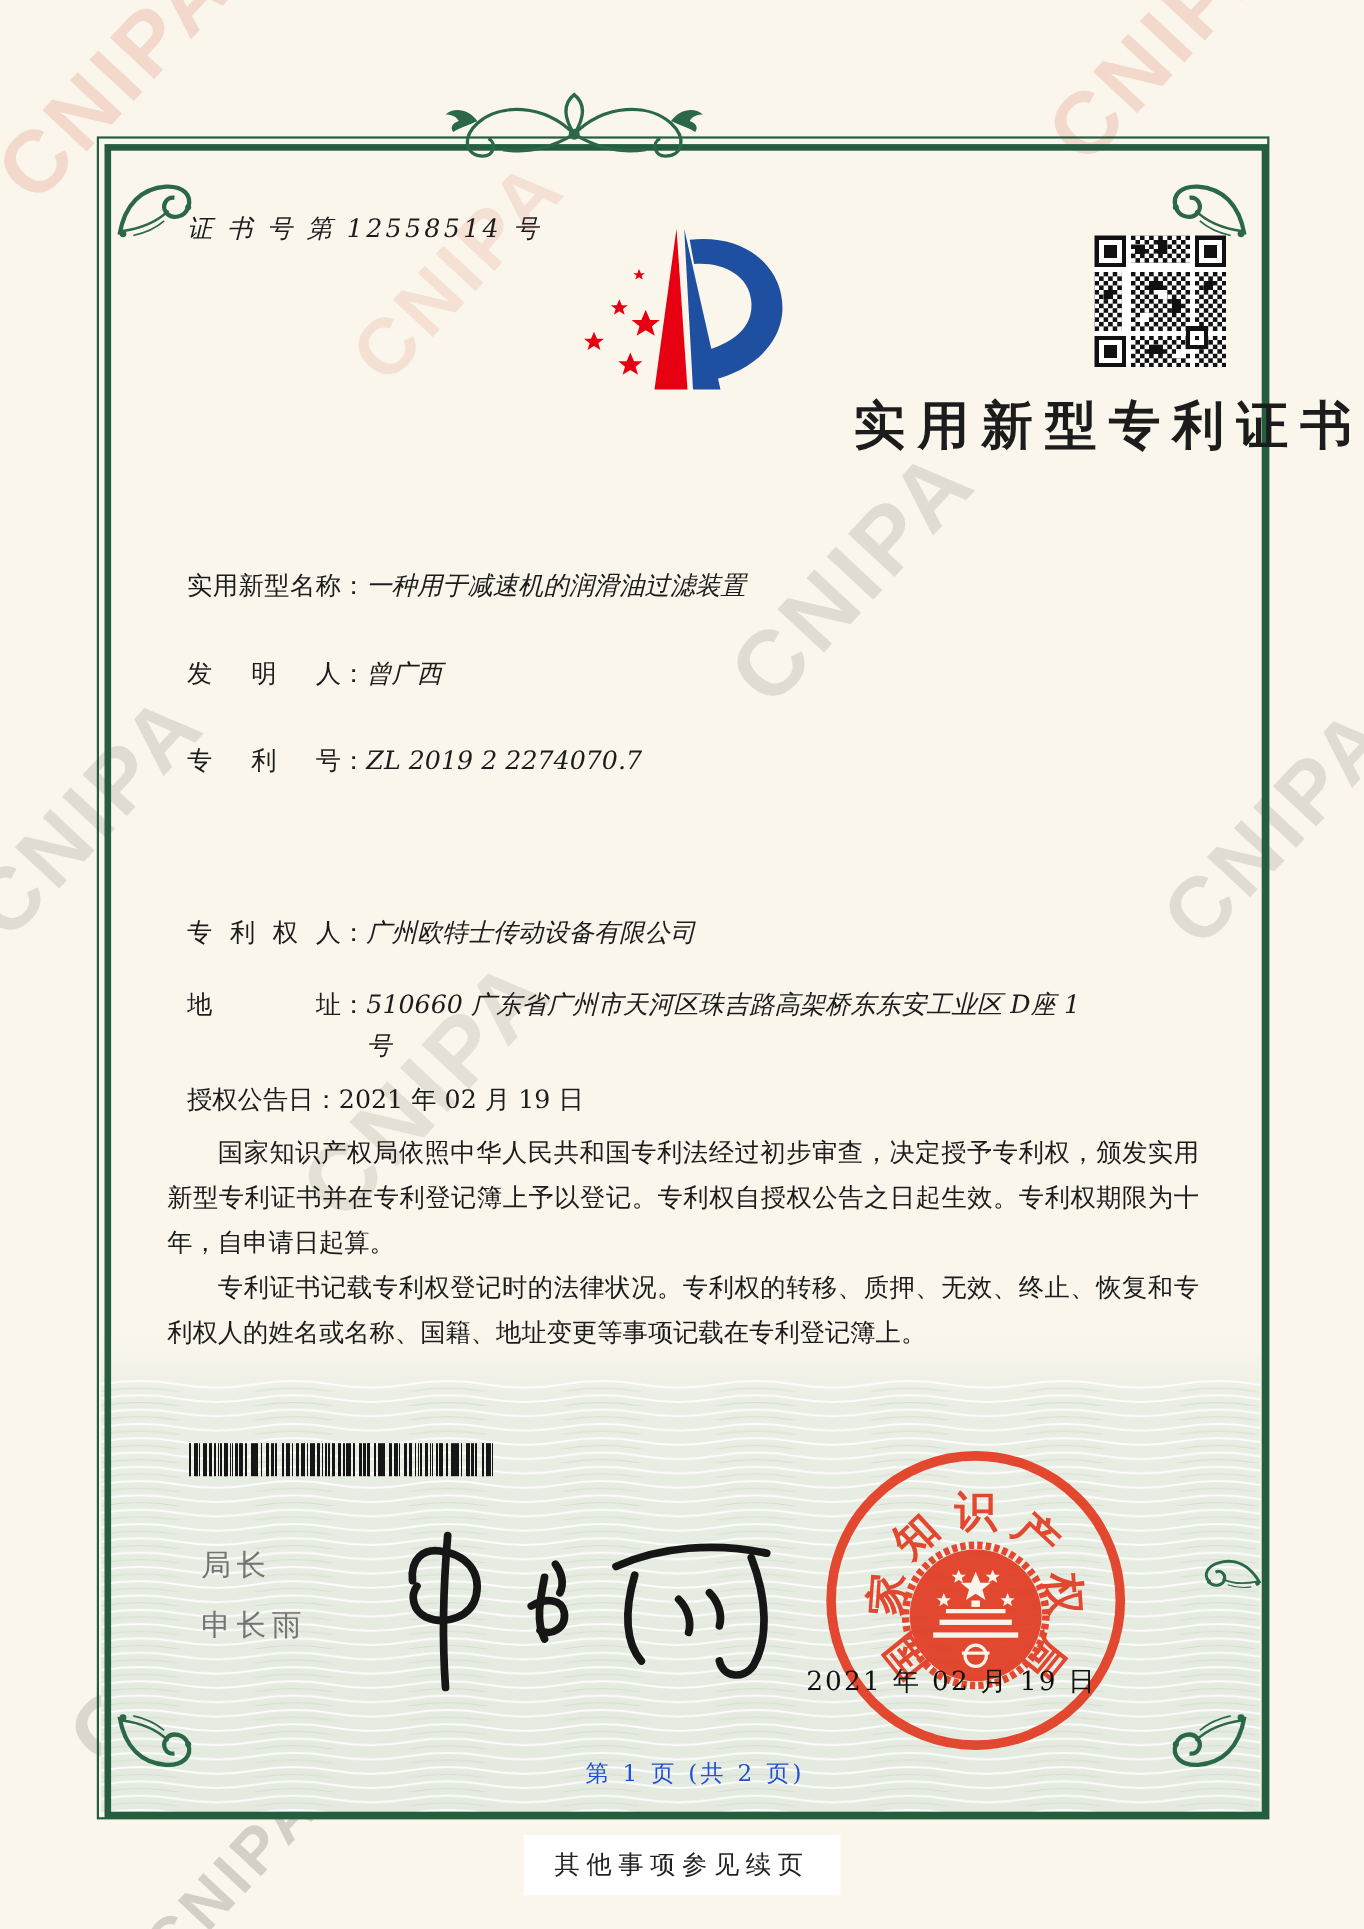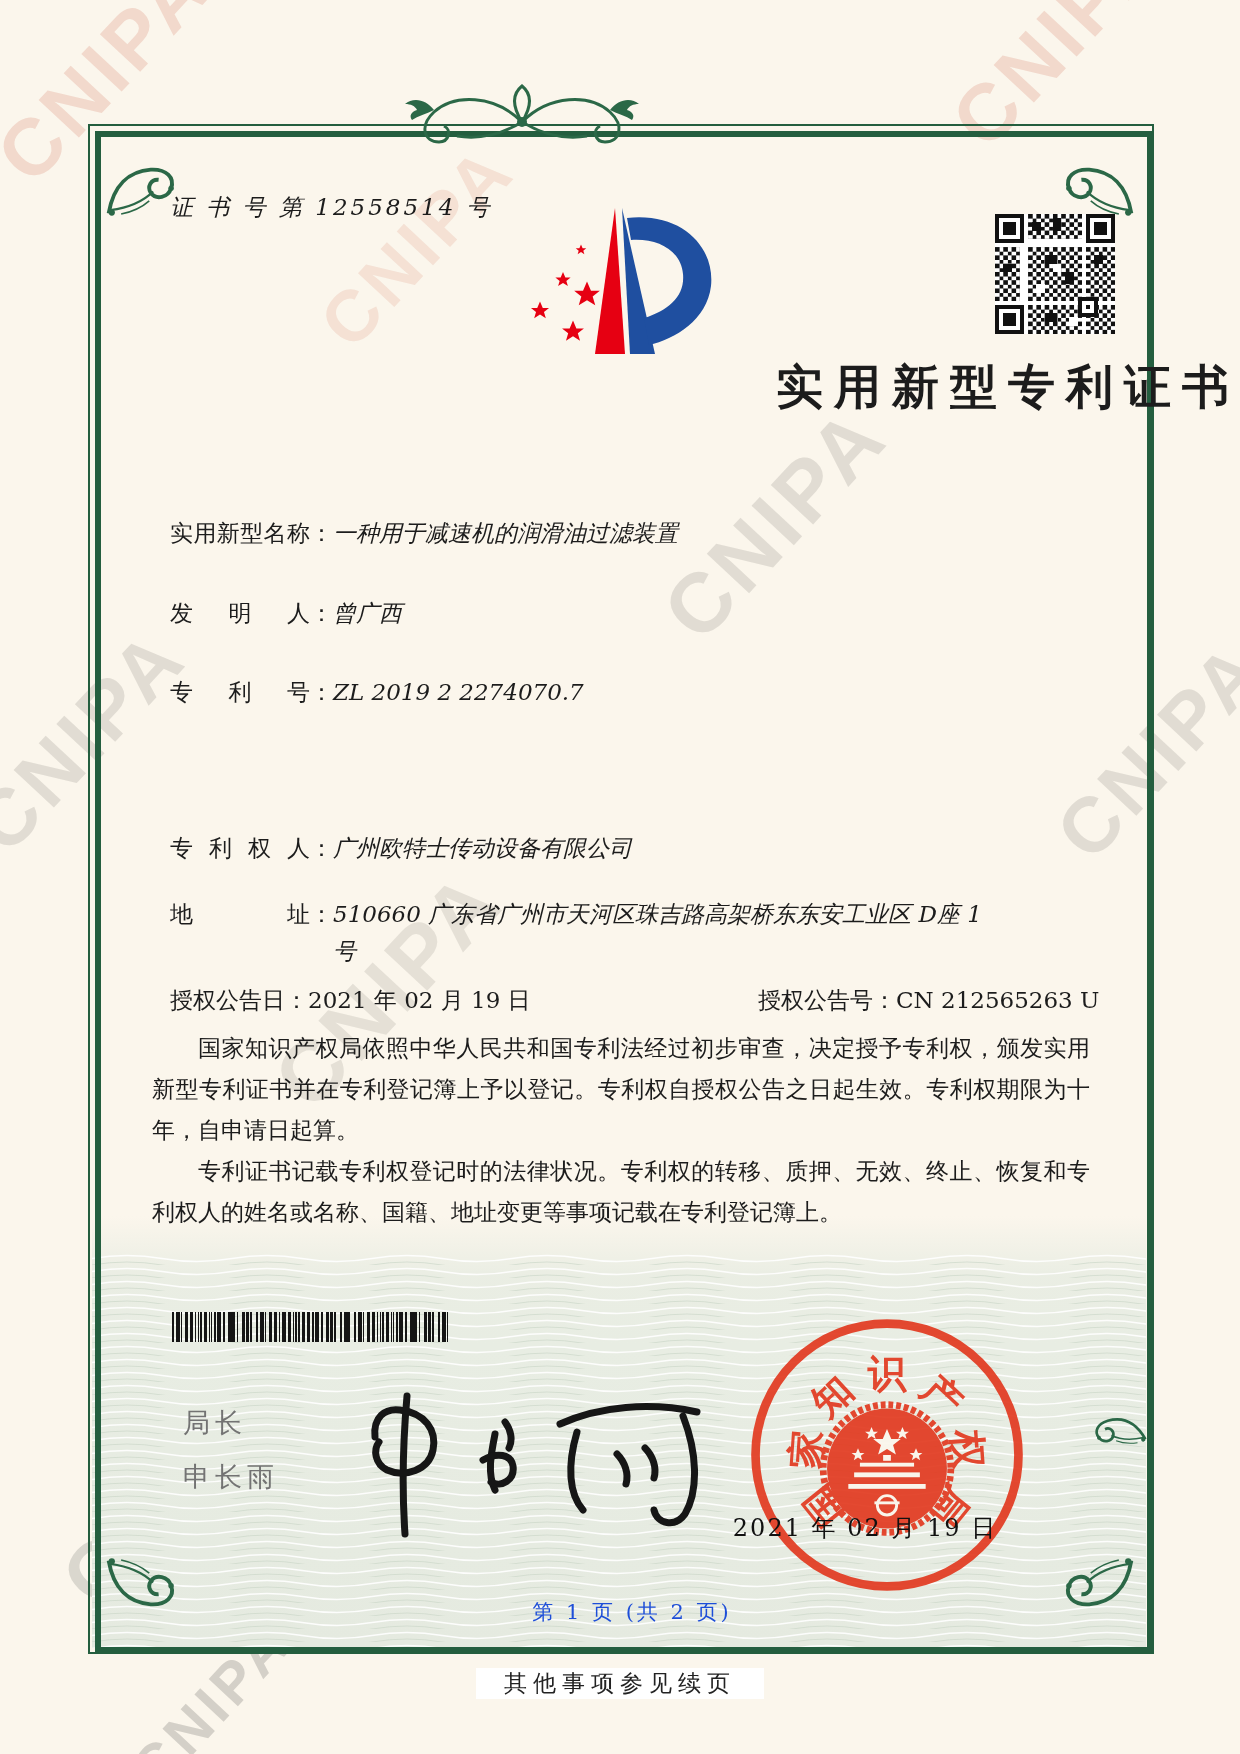--- a/index.html
+++ b/index.html
@@ -38,21 +38,21 @@
   .director{position:absolute;left:183px;top:1405px;z-index:3;font-family:"Liberation Sans",sans-serif;
             font-size:27px;letter-spacing:5px;color:#737373;}
   .director div{margin-bottom:18px;}
   .signature{position:absolute;left:345px;top:1382px;z-index:4;}
   .seal{position:absolute;left:742px;top:1310px;z-index:3;}
   .seal-date{position:absolute;left:705px;top:1512px;width:320px;text-align:center;font-size:24px;
              letter-spacing:2px;z-index:4;color:#111;}
   .page-info{position:absolute;left:0;top:1598px;width:100%;text-align:center;font-size:21px;
              letter-spacing:3px;z-index:3;color:#1d4ed8;margin-left:12px;}
   .cont-note{position:absolute;left:50%;top:1668px;transform:translateX(-50%);background:#ffffff;
-             padding:0 28px;font-size:23px;letter-spacing:6px;z-index:3;color:#222;white-space:nowrap;}
+             padding:12px 28px;font-size:23px;letter-spacing:6px;z-index:3;color:#222;white-space:nowrap;}
 </style>
 </head>
 <body>
 
 <div class="page">
 
   <span class="wm pink" style="left:-30px;top:25px;font-size:80px;">CNIPA</span>
   <span class="wm pink" style="left:925px;top:-10px;font-size:80px;">CNIPA</span>
   <span class="wm pink" style="left:295px;top:205px;font-size:72px;color:rgba(222,148,128,0.22);">CNIPA</span>
   <span class="wm gray" style="left:635px;top:475px;font-size:84px;">CNIPA</span>
@@ -185,21 +185,20 @@
     <span class="flabel">专利号</span><span class="fcolon">：</span><span class="fval">ZL 2019 2 2274070.7</span>
   </div>
   <div class="frow" style="top:830px;">
     <span class="flabel">专利权人</span><span class="fcolon">：</span><span class="fval">广州欧特士传动设备有限公司</span>
   </div>
   <div class="frow" style="top:896px;">
     <span class="flabel">地址</span><span class="fcolon">：</span><span class="fval" style="max-width:650px;">510660 广东省广州市天河区珠吉路高架桥东东安工业区 D座 1 号</span>
   </div>
   <div class="frow" style="top:982px;width:940px;">
     <span>授权公告日</span><span>：</span><span>2021 年 02 月 19 日</span>
-    <span class="grant2"><span>授权公告号</span><span>：</span><span>CN 212565263 U</span></span>
   </div>
 
   <div class="paras">
     <p>国家知识产权局依照中华人民共和国专利法经过初步审查，决定授予专利权，颁发实用新型专利证书并在专利登记簿上予以登记。专利权自授权公告之日起生效。专利权期限为十年，自申请日起算。</p>
     <p>专利证书记载专利权登记时的法律状况。专利权的转移、质押、无效、终止、恢复和专利权人的姓名或名称、国籍、地址变更等事项记载在专利登记簿上。</p>
   </div>
 
   <div class="barcode"></div>
 
   <div class="director">

